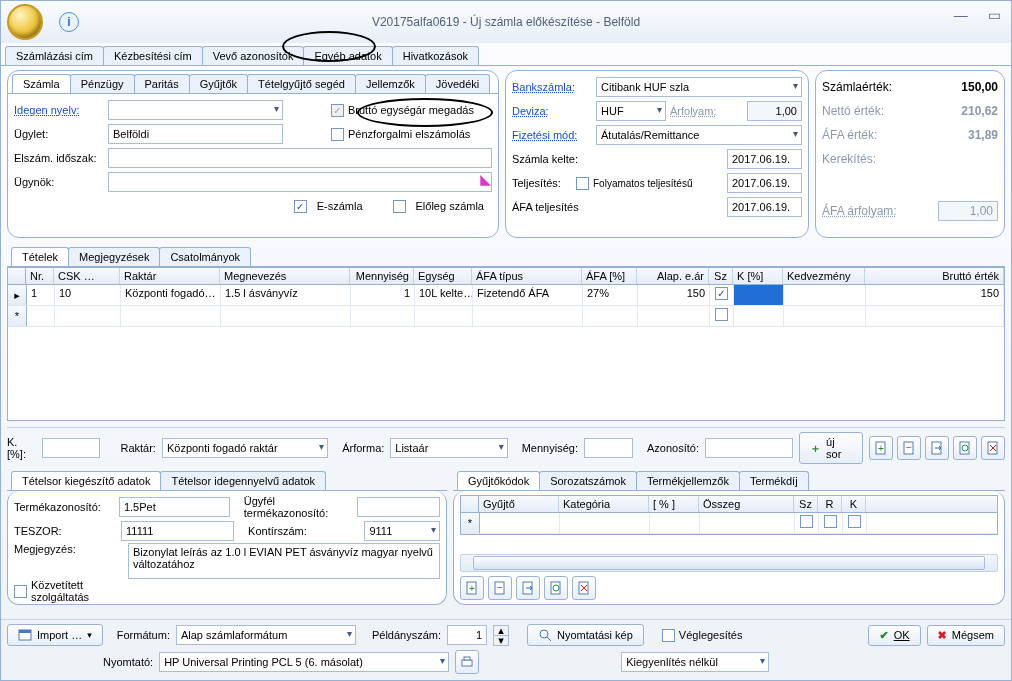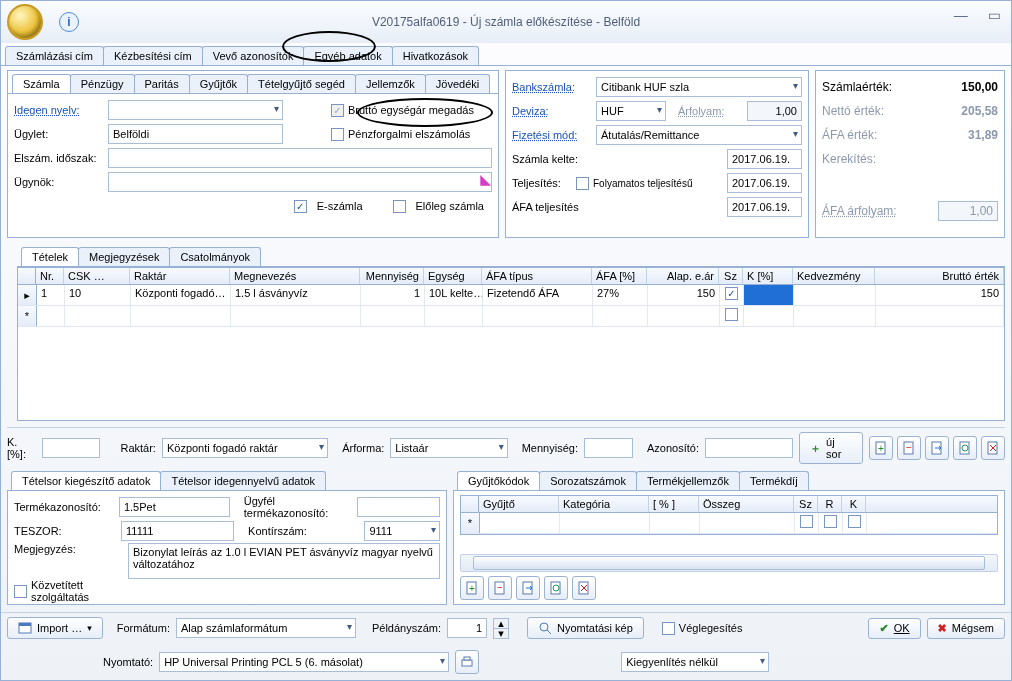--- a/index.html
+++ b/index.html
@@ -10,21 +10,21 @@
   .title{position:absolute;left:0;right:0;text-align:center;color:#516079;font-size:12px;pointer-events:none}
   .winbtns{position:absolute;right:10px;top:6px;display:flex;gap:20px;color:#5d6f8d;font-size:14px}
   .winbtns span{cursor:pointer}
   .tabstrip{display:flex;align-items:flex-end;height:22px;background:transparent;border-bottom:1px solid #97b0d6;padding:0 4px;position:relative}
   .tabstrip.inner{border-bottom:1px solid #97b0d6}
   .tab{padding:3px 10px;border:1px solid #97b0d6;border-bottom:none;border-radius:3px 3px 0 0;background:#eaf1fb;margin-right:-1px;cursor:pointer;position:relative;z-index:1}
   .tab.active{background:#fff;z-index:2}
   .circle{position:absolute;border:2.5px solid #000;border-radius:50%/50%;pointer-events:none}
   .annot-big{left:281px;top:-12px;width:90px;height:27px;z-index:20}
   .top-area{display:flex;padding:4px 6px 0 6px;gap:6px}
-  .panel{border:1px solid #97b0d6;border-radius:0;background:#fff;padding:4px 6px;box-sizing:border-box}
+  .panel{border:1px solid #97b0d6;border-radius:12px;background:#fff;padding:4px 6px;box-sizing:border-box}
   .row{display:flex;align-items:center;min-height:24px;gap:4px}
   .lbl{color:#000}
   .link{color:#1752b7;text-decoration:underline dotted;cursor:pointer}
   .combo,.txtin{border:1px solid #a9bcd8;background:#fff;height:20px;box-sizing:border-box;padding:0 4px;position:relative;display:flex;align-items:center}
   .combo::after{content:"▾";position:absolute;right:3px;top:2px;color:#425b82;font-size:10px}
   .txtin.ro{background:#f3f6fb}
   input.inline{border:none;outline:none;width:100%;font:inherit;background:transparent}
   .chk{width:13px;height:13px;border:1px solid #7a95bf;background:#fff;display:inline-flex;align-items:center;justify-content:center;font-size:10px;color:#1a4fa3;box-sizing:border-box}
   .chk.checked::after{content:"✓"}
   .chk.disabled{background:#f0f0f0;color:#9aa6b8}
@@ -132,21 +132,21 @@
       <span class="link" style="width:80px">Bankszámla:</span>
       <div class="combo" style="flex:1">
           <span>Citibank HUF szla</span>
         </div>
     </div>
     <div class="row">
       <span class="link" style="width:80px">Deviza:</span>
       <div class="combo" style="width:70px">
           <span>HUF</span>
         </div>
-      <span class="link grey" style="margin-left:8px">Árfolyam:</span>
+      <span class="link grey" style="">Árfolyam:</span>
       <div class="txtin ro" style="width:55px;margin-left:auto">
           <span class="num">1,00</span>
         </div>
     </div>
     <div class="row">
       <span class="link" style="width:80px">Fizetési mód:</span>
       <div class="combo" style="flex:1">
           <span>Átutalás/Remittance</span>
         </div>
     </div>
@@ -172,41 +172,41 @@
     </div>
   </div>
 
   <div class="panel totals" style="flex:1;height:168px">
     <div class="trow">
         <span>Számlaérték:</span>
         <span class="val">150,00</span>
       </div>
     <div class="trow grey">
         <span>Nettó érték:</span>
-        <span class="val">205,58</span>
+        <span class="val">210,62</span>
       </div>
     <div class="trow grey">
         <span>ÁFA érték:</span>
         <span class="val">31,89</span>
       </div>
     <div class="trow grey">
         <span>Kerekítés:</span>
         <span class="val"></span>
       </div>
     <div style="height:28px"></div>
     <div class="trow grey">
         <span class="link grey">ÁFA árfolyam:</span>
       <span class="txtin ro" style="width:60px">
           <span class="num">1,00</span>
         </span>
     </div>
   </div>
 </div>
 
-<div style="padding:6px 6px 0 16px">
+<div style="padding:6px 6px 0 6px">
   <div class="tabstrip inner">
     <div class="tab active">Tételek</div>
     <div class="tab">Megjegyzések</div>
     <div class="tab">Csatolmányok</div>
   </div>
   <div class="grid" style="height:152px">
     <div class="gridhead">
       <div class="gh rowhdr"></div>
       <div class="gh" style="width:28px">Nr.</div>
       <div class="gh" style="width:66px">CSK …</div>
@@ -461,21 +461,21 @@
     </span>
     <span class="btn" style="margin-left:auto">
       <span style="color:#2a8a2a;font-weight:bold">✔</span>
       <span style="text-decoration:underline">OK</span>
     </span>
     <span class="btn">
       <span style="color:#c22;font-weight:bold">✖</span>
       <span>Mégsem</span>
     </span>
   </div>
-  <div class="row" style="gap:6px;margin-top:10px">
+  <div class="row" style="gap:6px;margin-top:3px">
     <span style="width:90px"></span>
     <span class="lbl">Nyomtató:</span>
     <div class="combo" style="width:290px">
         <span>HP Universal Printing PCL 5 (6. másolat)</span>
       </div>
     <span class="iconbtn">
         <svg width="14" height="14">
           <rect x="2" y="5" width="10" height="6" fill="#fff" stroke="#5b7aac"></rect>
           <rect x="4" y="2" width="6" height="3" fill="#fff" stroke="#5b7aac"></rect>
         </svg>

